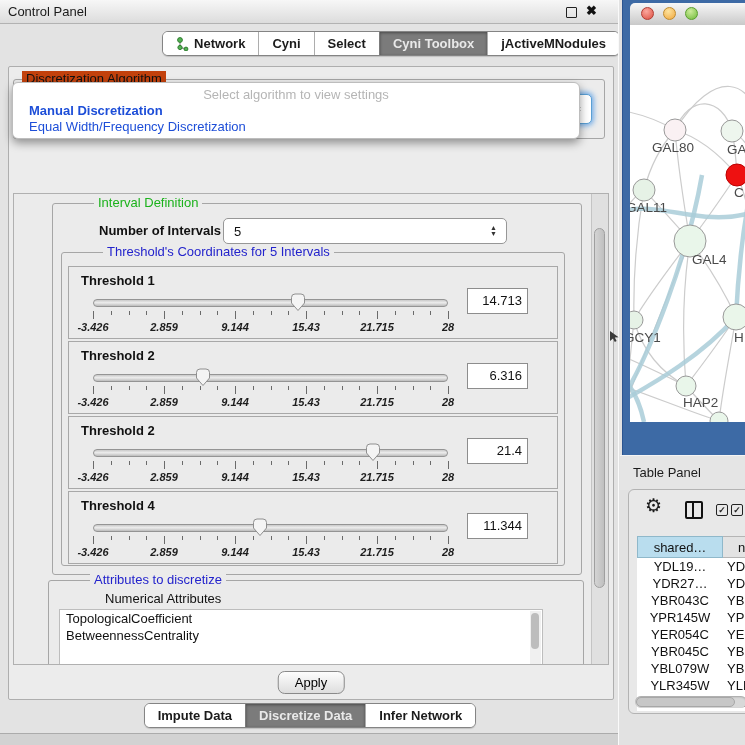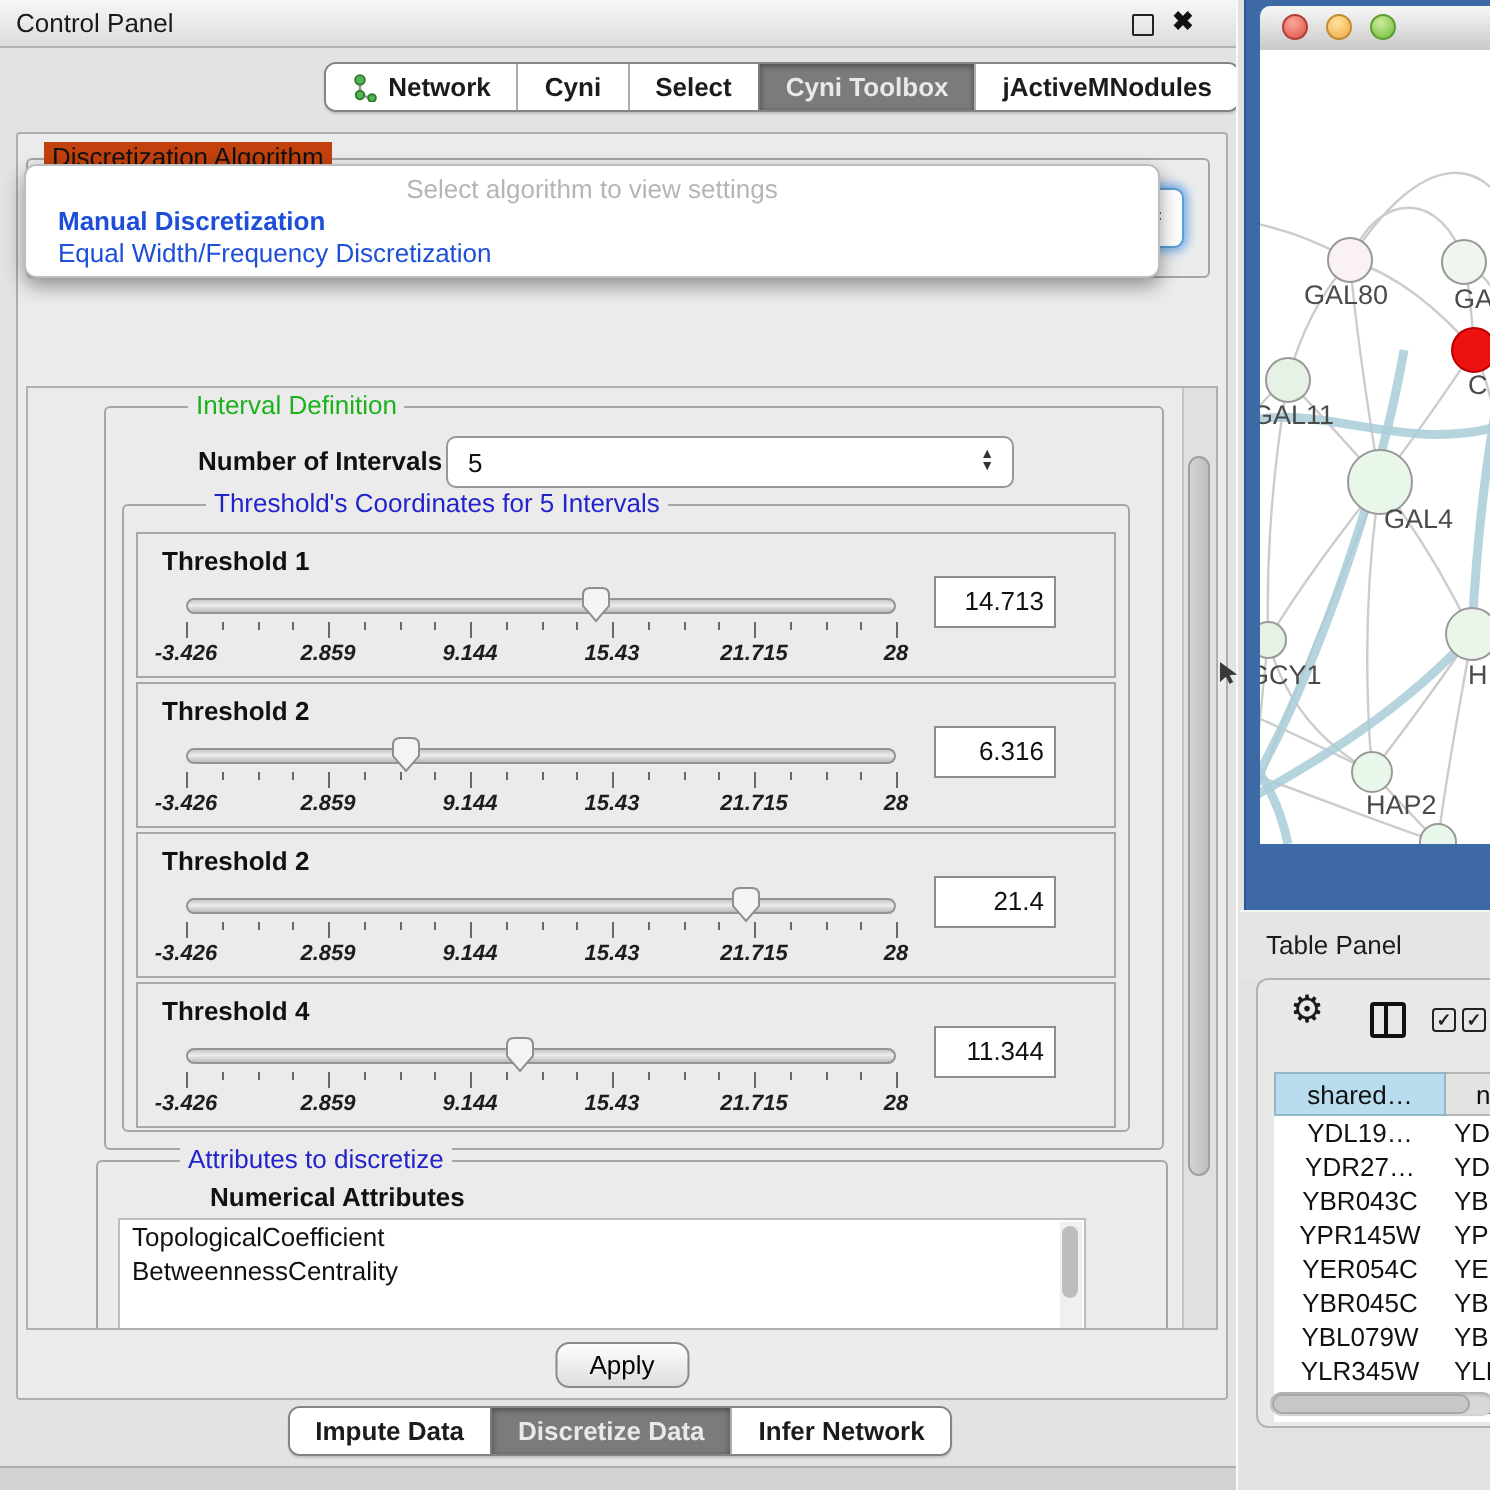--- a/index.html
+++ b/index.html
@@ -51,21 +51,21 @@
   .track{position:absolute;left:0;right:0;top:8px;height:6px;border:1px solid #949494;border-radius:4px;
     background:linear-gradient(#c9c9c9,#ececec 45%,#bcbcbc);}
   .thumb-svg{position:absolute;top:1px;}
   .ticks{position:absolute;left:0;right:0;top:20px;height:9px;}
   .ticks i{position:absolute;top:0;width:1px;height:4px;background:#6a6a6a;}
   .ticks i.mj{height:8px;}
   .tlabels{position:absolute;left:0;right:0;top:30px;height:13px;}
   .tlabels b{position:absolute;transform:translateX(-50%);font-size:11px;font-weight:bold;color:#1d1d1d;white-space:nowrap;font-style:italic;}
   .valbox{position:absolute;left:398px;top:21px;width:54px;height:24px;background:#fff;border:1px solid #8d8d8d;
     font-size:13px;line-height:24px;text-align:right;padding-right:5px;}
-  .attr-sub{position:absolute;left:8px;top:10px;font-size:13px;font-weight:bold;padding-left:48px;}
+  .attr-sub{position:absolute;left:8px;top:10px;font-size:13px;font-weight:normal;padding-left:48px;}
   .attr-list{position:absolute;left:10px;top:28px;width:482px;height:62px;background:#fff;border:1px solid #bdbdbd;}
   .attr-item{height:17px;line-height:17px;font-size:13px;padding-left:6px;}
   .attr-vs{position:absolute;right:1px;top:1px;width:11px;bottom:1px;background:#f0f0f0;}
   .attr-vs .thumb{position:absolute;left:1px;top:2px;width:8px;height:36px;background:#bdbdbd;border-radius:5px;}
   .apply-btn{position:absolute;left:50%;transform:translateX(-50%);top:604px;padding:3px 16px;font-size:13px;
     font-family:"Liberation Sans",sans-serif;background:linear-gradient(#fdfdfd,#dedede);border:1px solid #8a8a8a;
     border-radius:7px;}
   .cp-strip{position:absolute;left:0;top:733px;width:620px;height:12px;background:#d2d2d2;border-top:1px solid #ababab;}
   
   .right-base{position:absolute;left:618px;top:0;width:127px;height:745px;background:#e2e2e2;border-left:1px solid #fafafa;}

